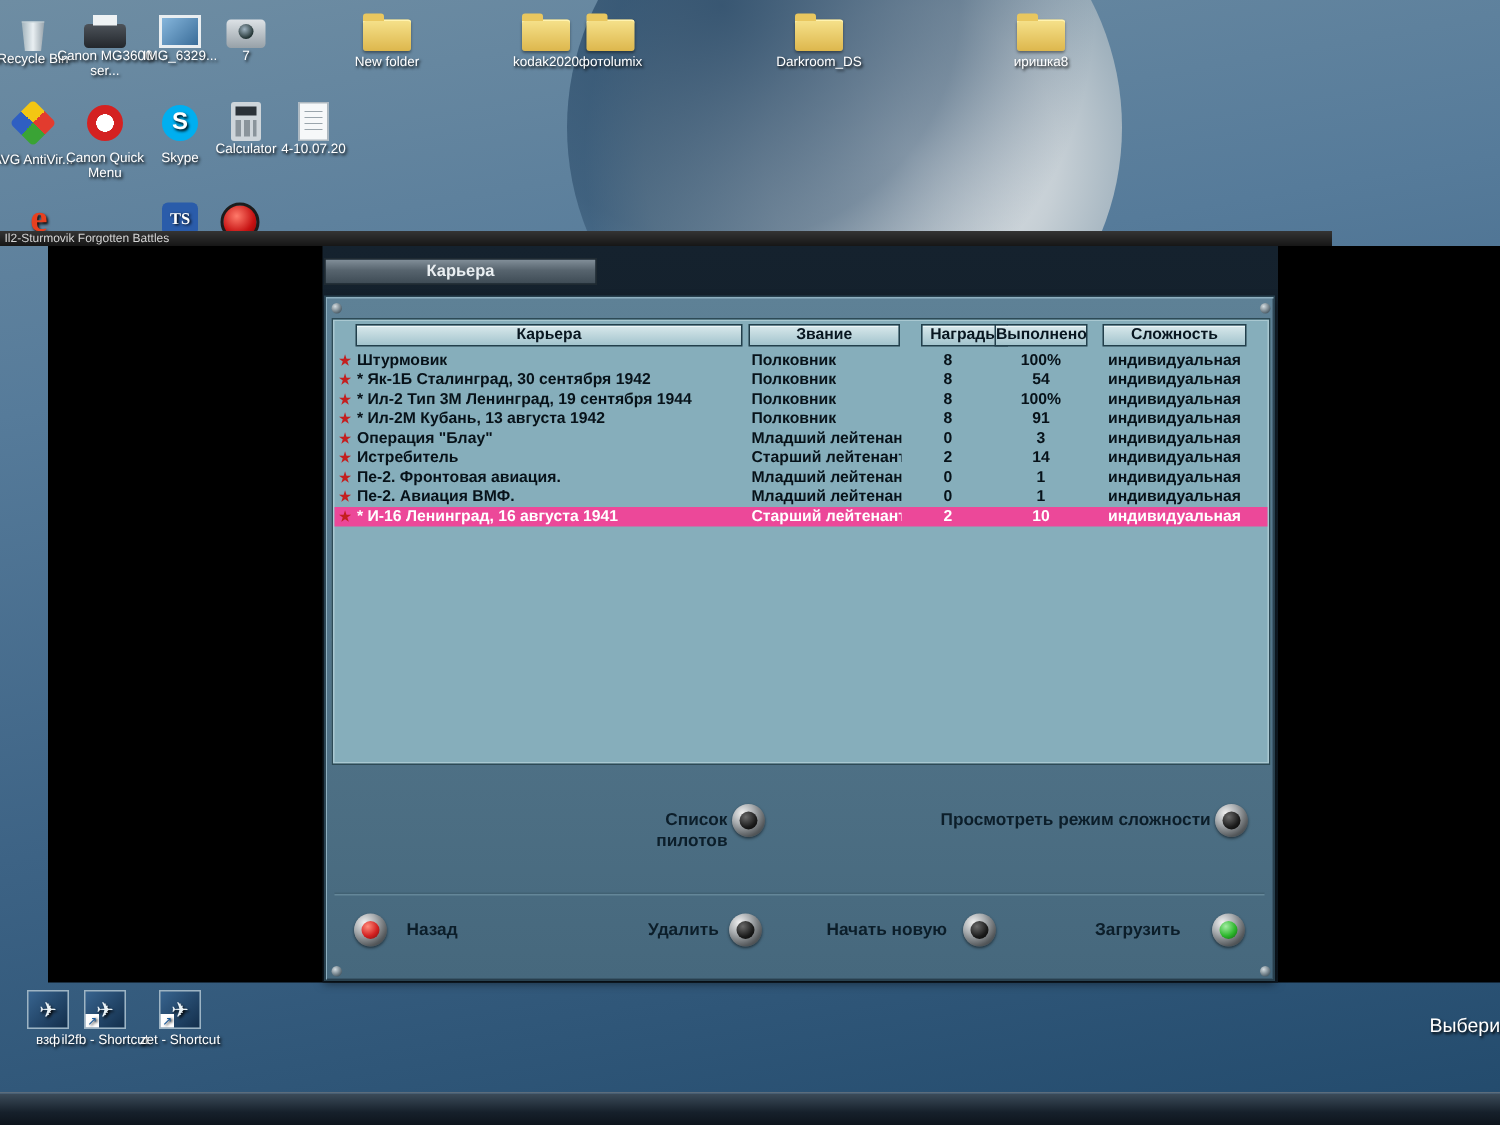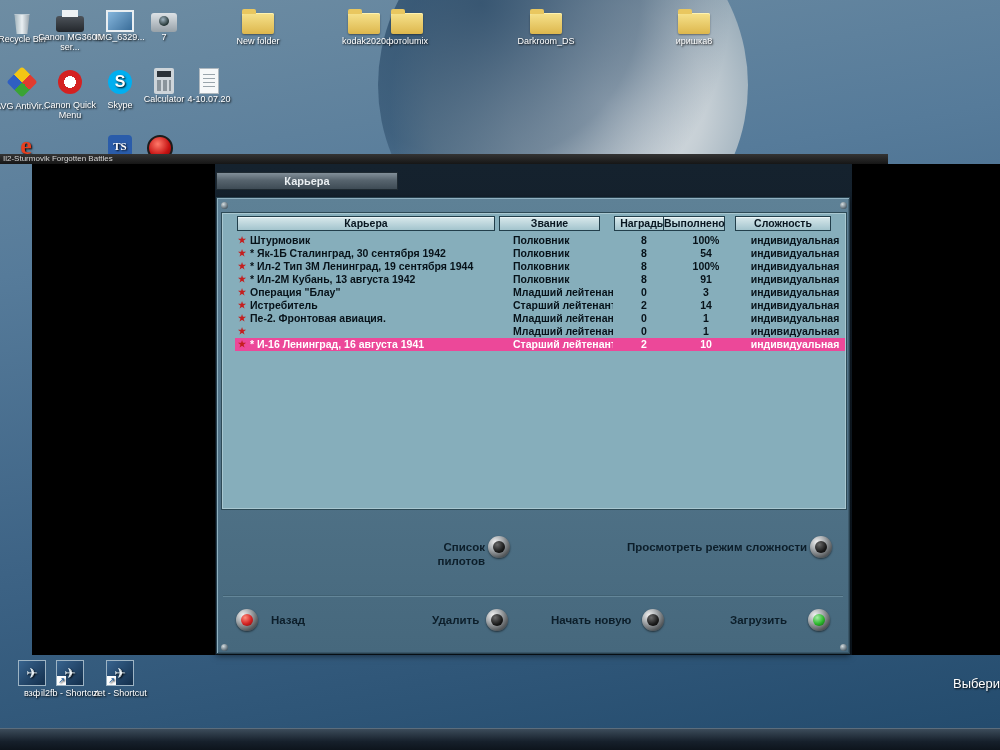--- a/index.html
+++ b/index.html
@@ -66,21 +66,21 @@
     box-shadow:inset 1px 1px 0 #8fb0c0, inset -1px -1px 0 #24384560, 0 2px 6px rgba(0,0,0,.5);}
   .screw{position:absolute;width:7px;height:7px;border-radius:50%;
     background:radial-gradient(circle at 35% 32%, #d4dde1, #5d6d77 65%, #2a3842);}
   .gtable{position:absolute;left:4px;top:14px;width:626px;height:298px;background:#86aebb;
     border:1px solid #2d4a56;box-sizing:border-box;box-shadow:inset 0 0 0 1px #a9c8d1;}
   .hd{position:absolute;top:3px;height:15px;line-height:13px;text-align:center;font-size:10.5px;font-weight:bold;
     color:#081620;background:linear-gradient(#d9e9ec,#a3c4cd);border:1px solid #223f4b;box-sizing:border-box;
     box-shadow:inset 0 1px 0 #eef7f8;}
   .hd1{left:15px;width:258px;} .hd2{left:277px;width:101px;} .hd3{left:392px;width:58px;}
   .hd4{left:441px;width:62px;} .hd5{left:513px;width:96px;}
-  .rows{position:absolute;left:13px;top:21px;right:1px;}
+  .rows{position:absolute;left:1px;top:21px;right:1px;}
   .trow{position:relative;height:13px;font-size:10.5px;font-weight:bold;color:#071219;white-space:nowrap;}
   .trow span{position:absolute;top:0;height:13px;line-height:13px;overflow:hidden;}
   .trow.selected{background:#ec4899;color:#fff;}
   .c-star{left:3px;width:11px;color:#c41f1f;font-size:9px;}
   .c-star::before{content:'\2605';}
   .c-name{left:15px;width:262px;text-align:left;}
   .c-rank{left:278px;width:100px;text-align:left;}
   .c-awd{left:380px;width:58px;text-align:center;}
   .c-done{left:440px;width:62px;text-align:center;}
   .c-diff{left:512px;width:96px;text-align:center;}
@@ -277,20 +277,21 @@
             <div class="trow">
               <span class="c-star"></span>
               <span class="c-name">Пе-2. Фронтовая авиация.</span>
               <span class="c-rank">Младший лейтенант</span>
               <span class="c-awd">0</span>
               <span class="c-done">1</span>
               <span class="c-diff">индивидуальная</span>
             </div>
             <div class="trow">
               <span class="c-star"></span>
+              <span class="c-name">Пе-2. Авиация ВМФ.</span>
               <span class="c-rank">Младший лейтенант</span>
               <span class="c-awd">0</span>
               <span class="c-done">1</span>
               <span class="c-diff">индивидуальная</span>
             </div>
             <div class="trow selected">
               <span class="c-star"></span>
               <span class="c-name">* И-16 Ленинград, 16 августа 1941</span>
               <span class="c-rank">Старший лейтенант</span>
               <span class="c-awd">2</span>

